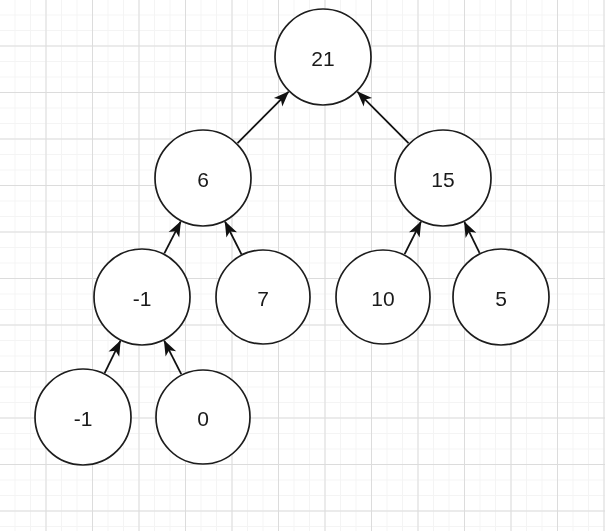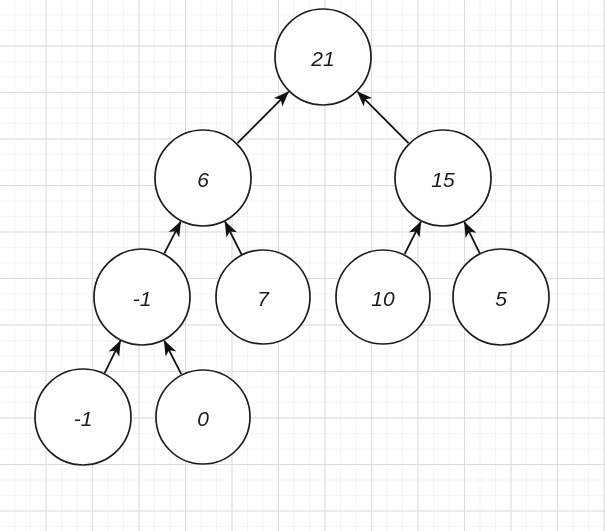--- a/index.html
+++ b/index.html
@@ -20,21 +20,20 @@
       linear-gradient(to right,  #dcdcdc 1px, transparent 1px),
       linear-gradient(to bottom, #dcdcdc 1px, transparent 1px),
       linear-gradient(to right,  #f4f4f4 1px, transparent 1px),
       linear-gradient(to bottom, #f4f4f4 1px, transparent 1px);
     background-size:
       46.5px 46.5px,
       46.5px 46.5px,
       15.5px 15.5px,
       15.5px 15.5px;
     background-position: -1px -1px, -1px -1px, -1px -1px, -1px -1px;
-    font-style: italic;
   }
   #graph {
     position: absolute;
     left: 0;
     top: 0;
     width: 605px;
     height: 531px;
   }
   .node-circle {
     fill: #ffffff;

